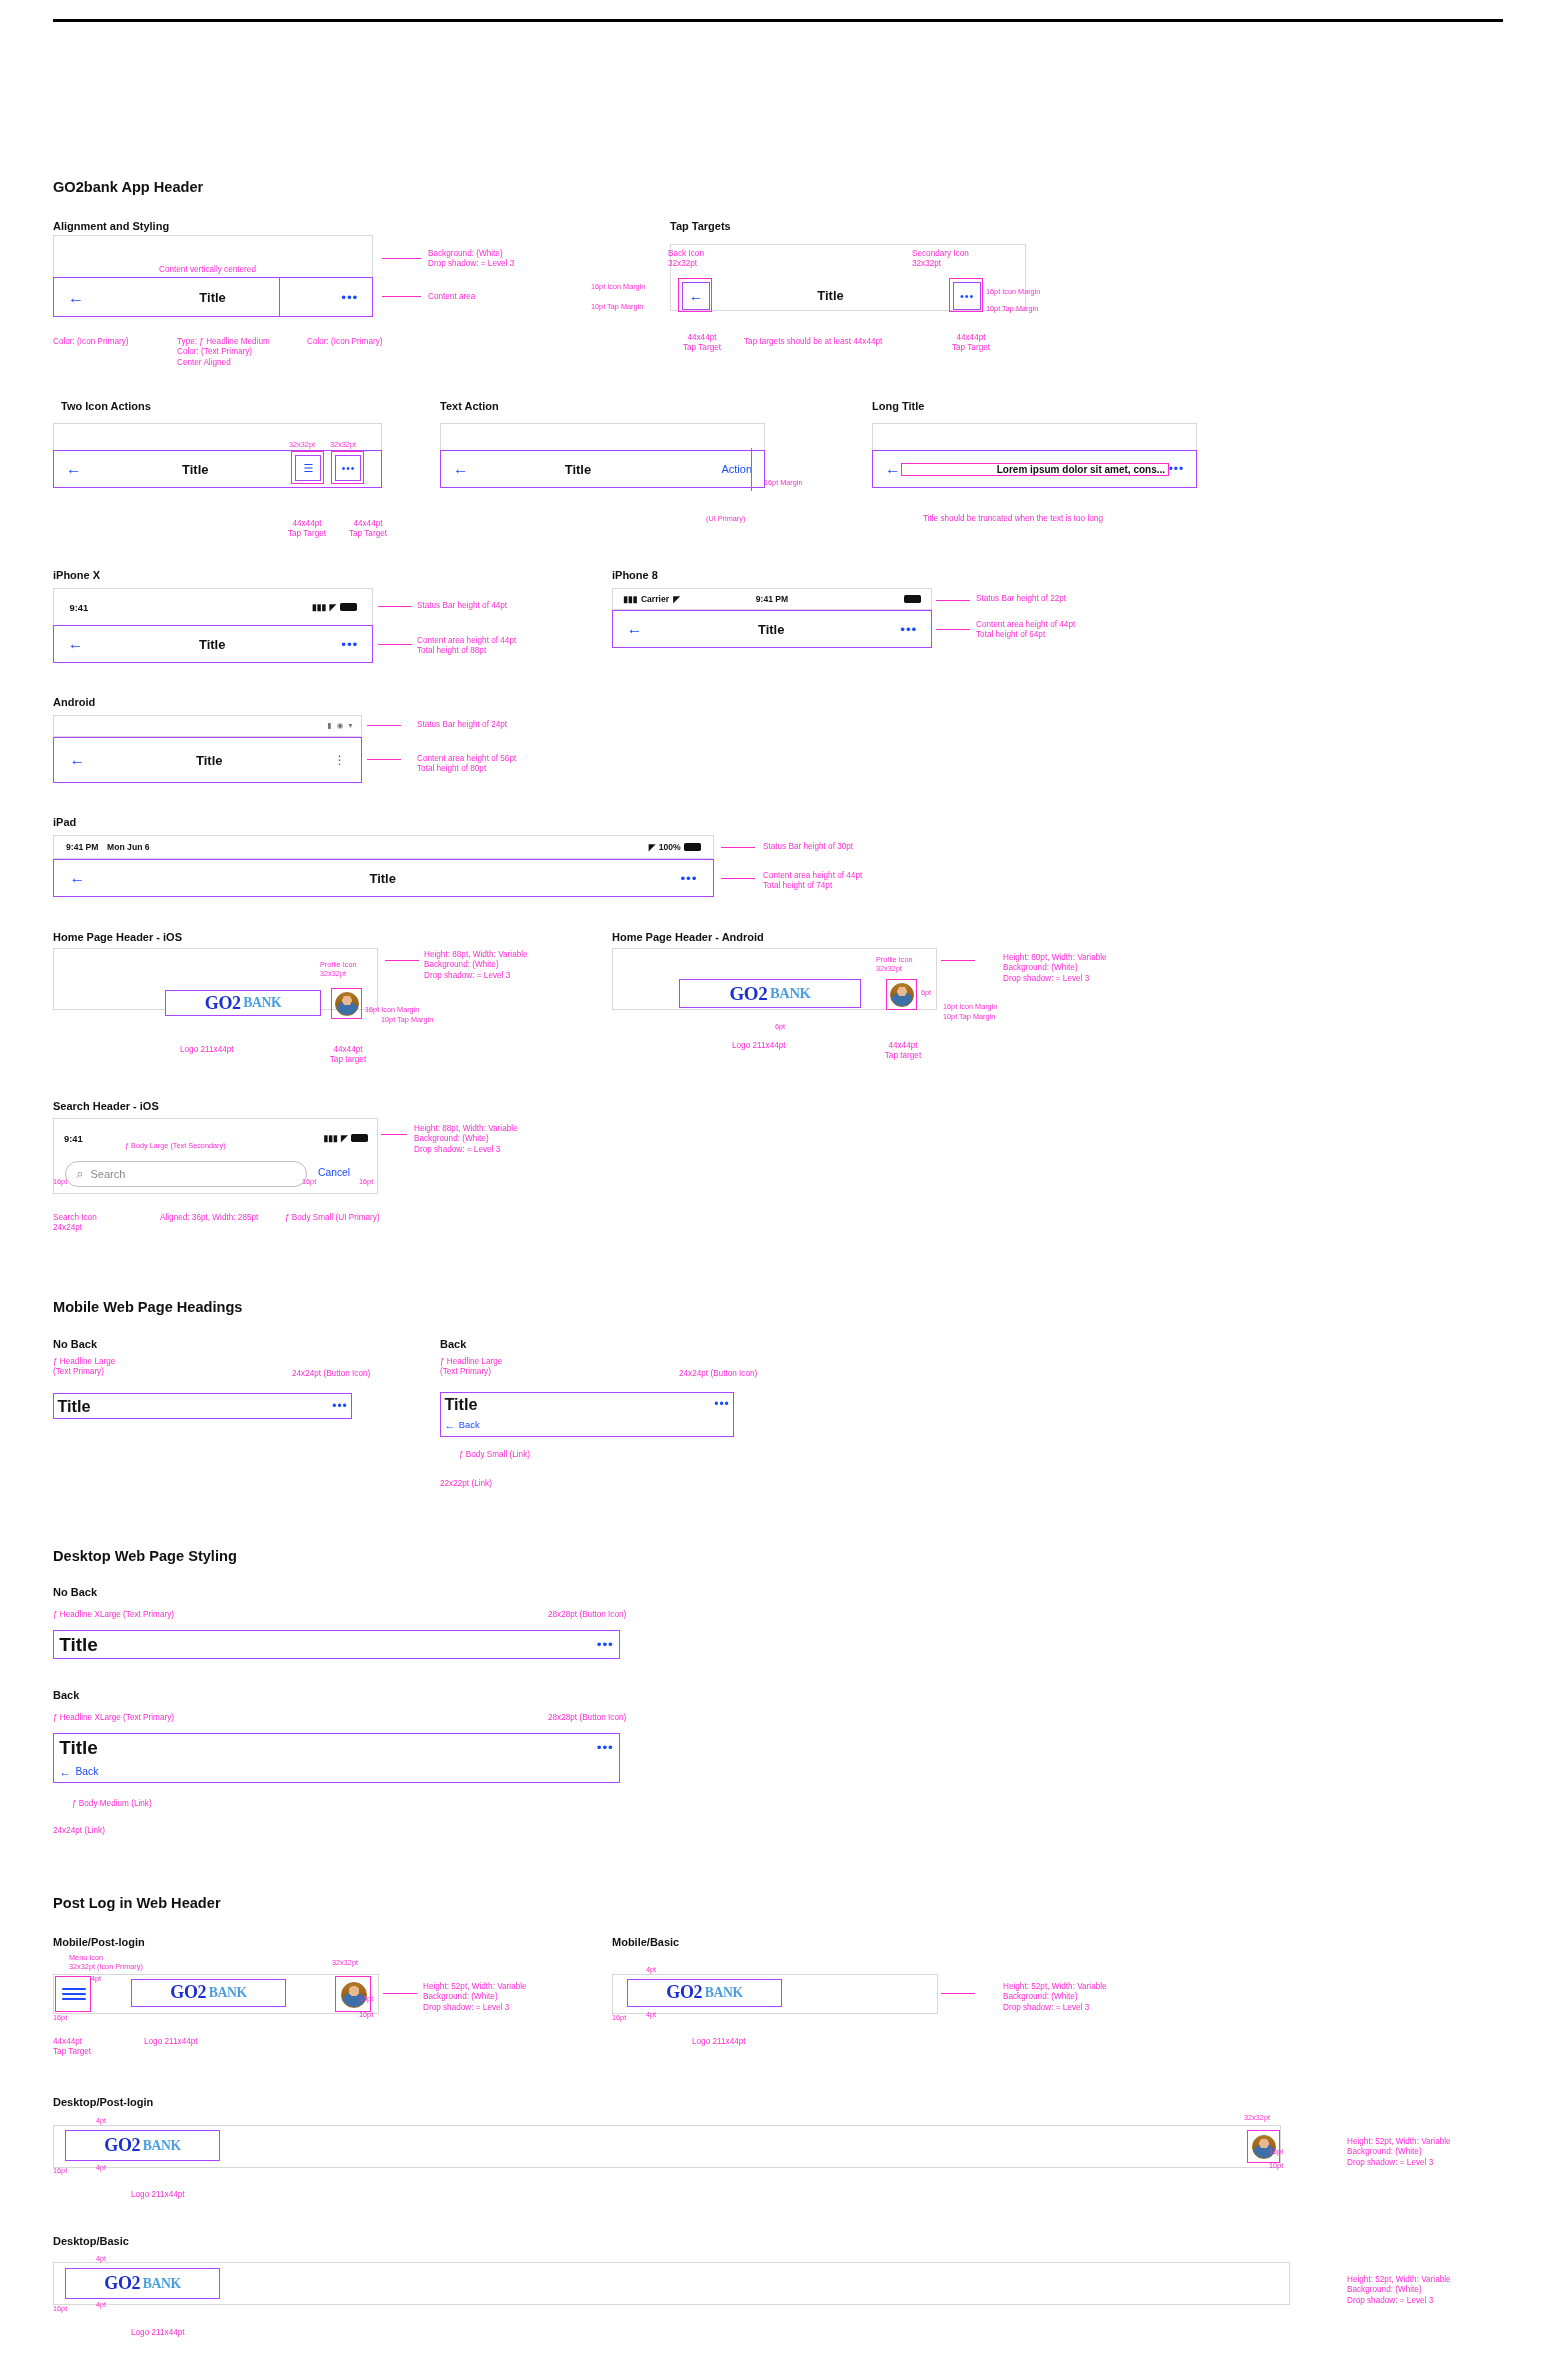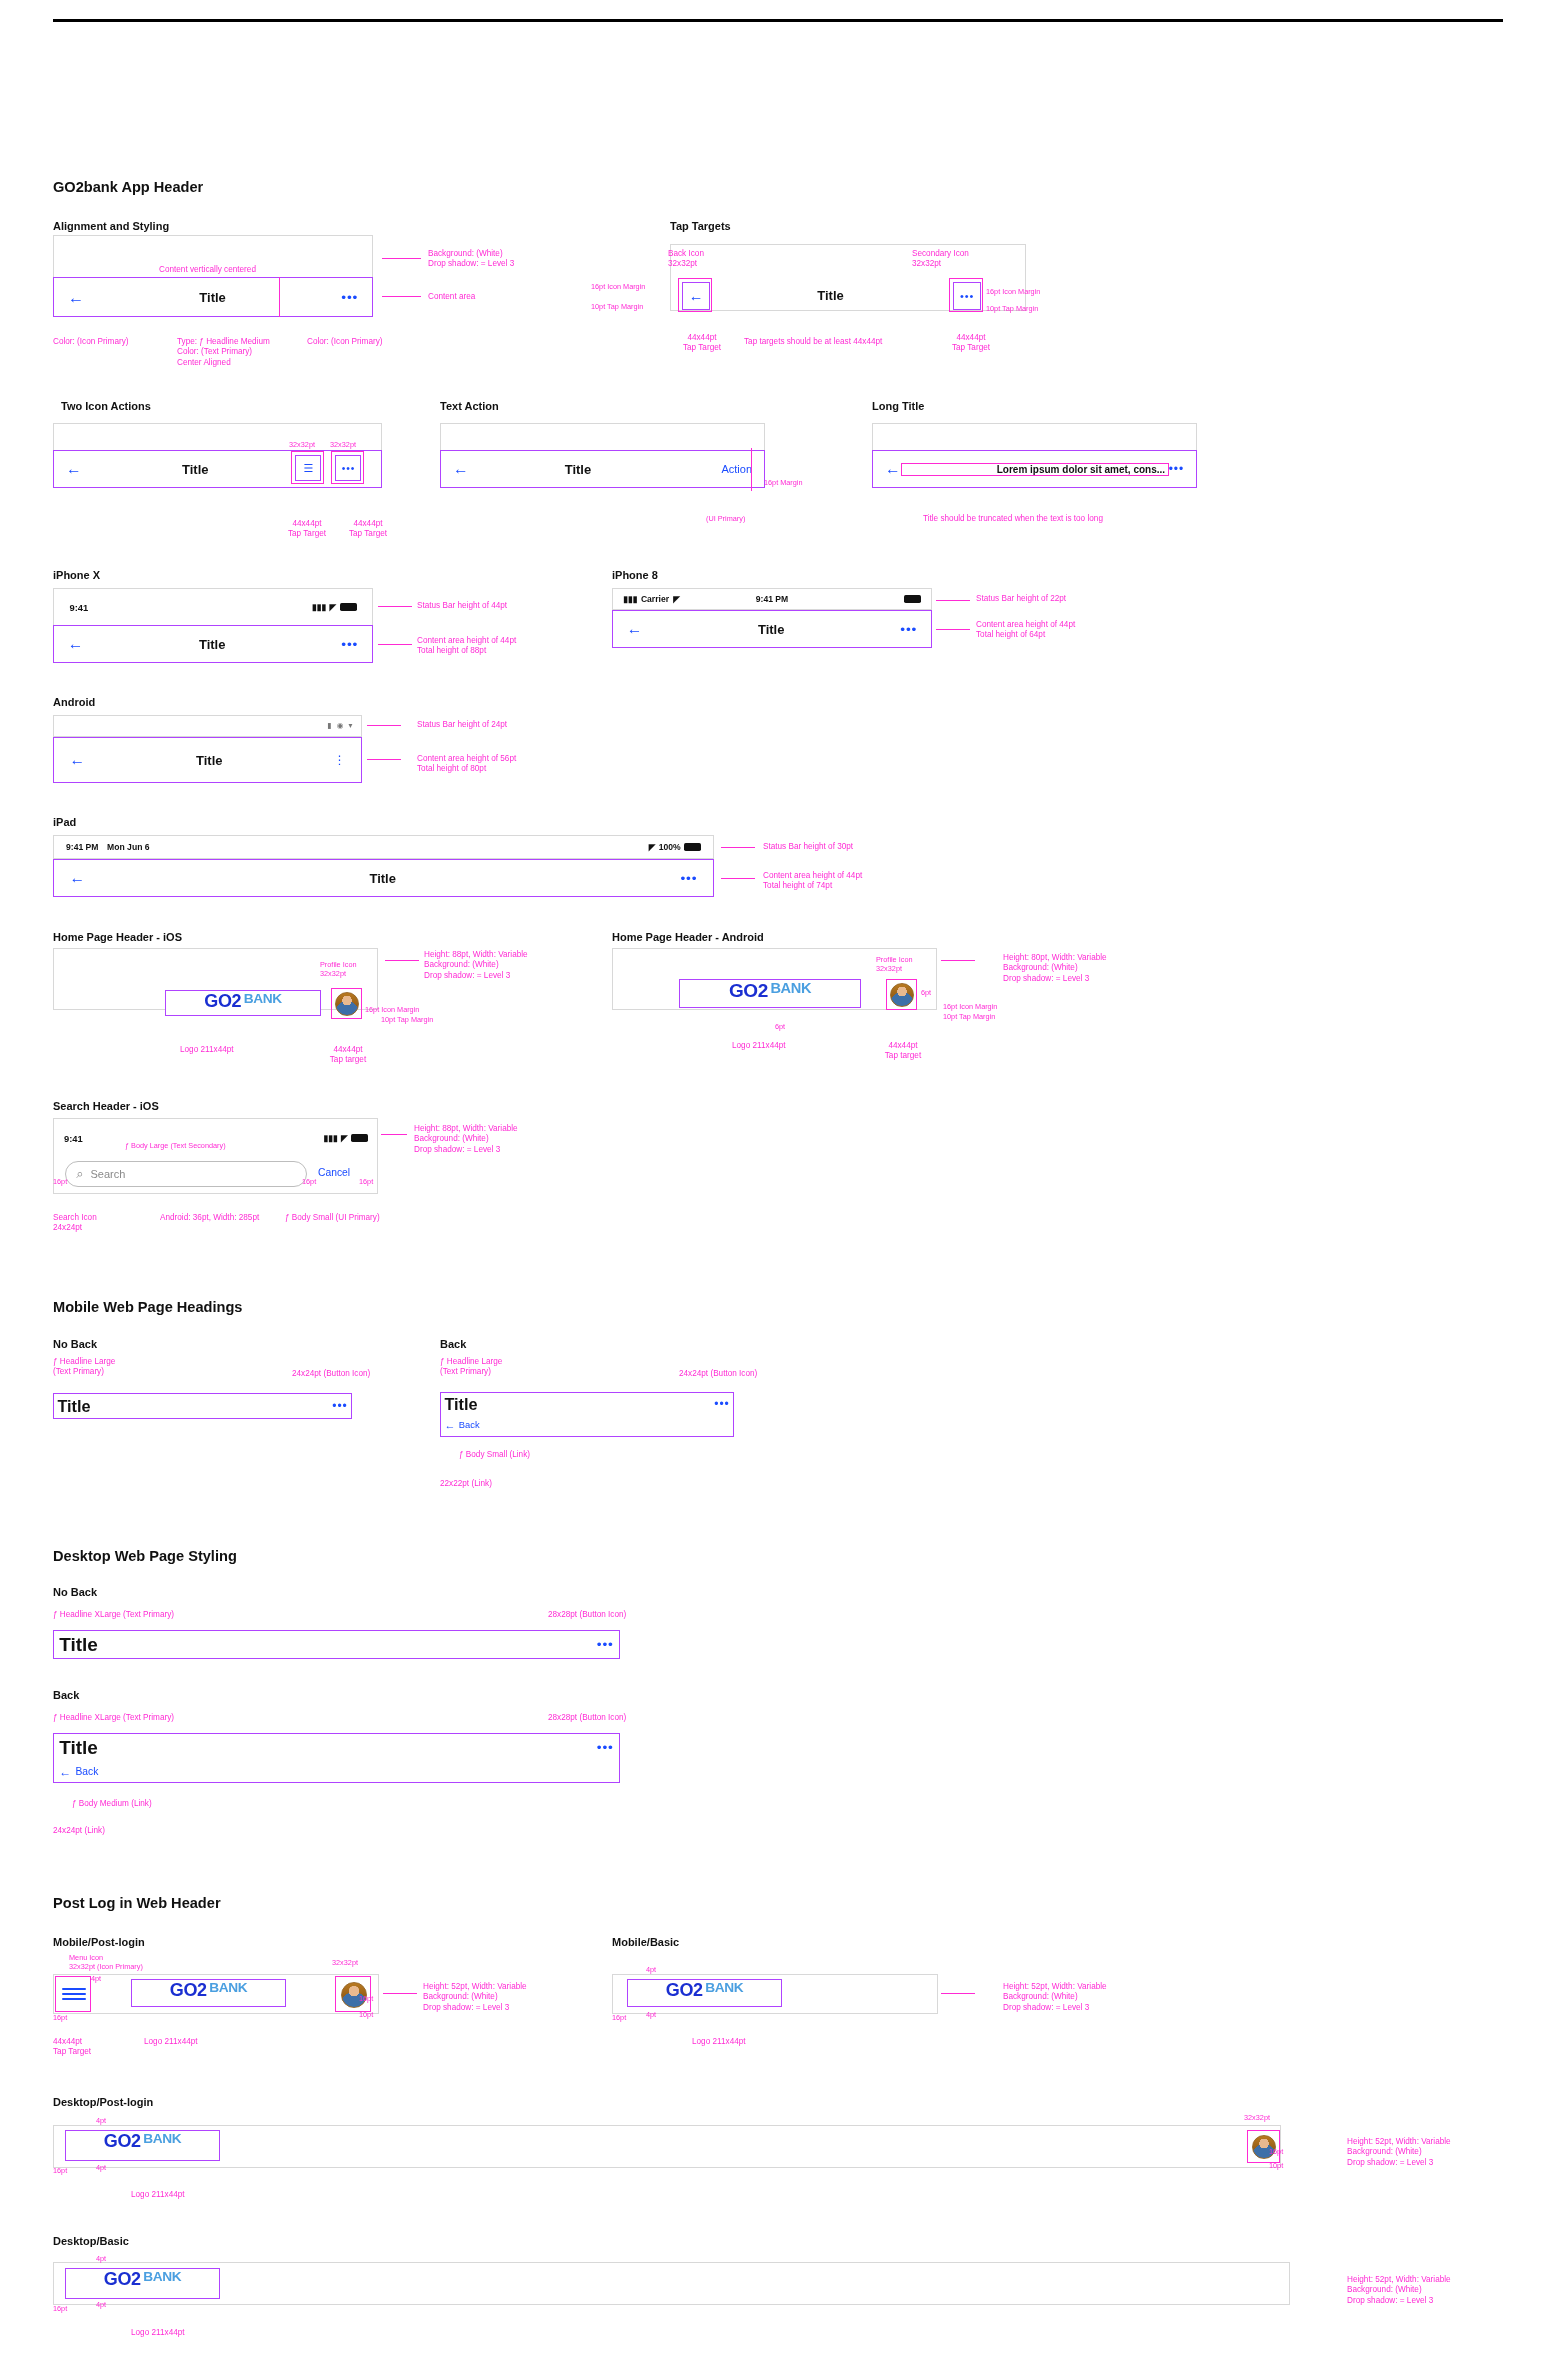--- a/index.html
+++ b/index.html
@@ -51,22 +51,22 @@
   
   .statusbar { display:flex; align-items:center; font-size:9.4px; font-weight:bold; }
   .statusbar .sb-right { margin-left:auto; display:flex; align-items:center; gap:3.4px; }
   .batt {
     display:inline-block; width:17px; height:7.7px; background:#111; border-radius:1.7px;
   }
   .wifi, .cell { font-size:8.6px; }
 
   
   .logo {
-    border:1.3px solid #b043ff; display:inline-flex; align-items:flex-start; justify-content:center;
-    font-weight:bold; letter-spacing:-0.4px; color:#1a2fd1; background:#fff;
+    border:1.3px solid #b043ff; display:inline-flex; align-items:center; justify-content:center;
+    font-weight:bold; letter-spacing:-0.4px; color:#1a2fd1; background:#fff;font-family:Liberation Serif, serif;
   }
   .logo .bank { color:#4a9fe0; font-weight:bold; margin-left:2.6px; }
 
   .avatar {
     border-radius:50%;
     background:
       radial-gradient(circle at 50% 34%, #e8b98f 0 26%, rgba(232,185,143,0) 27%),
       radial-gradient(circle at 50% 92%, #3d6fa8 0 52%, rgba(61,111,168,0) 53%),
       linear-gradient(#b9791f,#7a4a12);
     border:0.9px solid #9a6a2a;
@@ -333,21 +333,21 @@
     <span style="font-size:13px;">⌕</span>
     <span>Search</span>
   </div>
   <div class="abs" style="left:318px; top:1148px; color:#1a4bff; font-size:10.3px;">Cancel</div>
   <div class="abs ann small" style="left:125px; top:1122px;">ƒ Body Large (Text Secondary)</div>
   <div class="abs ann small" style="left:53px; top:1158px;">16pt</div>
   <div class="abs ann small" style="left:302px; top:1158px;">16pt</div>
   <div class="abs ann small" style="left:359px; top:1158px;">16pt</div>
   <div class="abs ann" style="left:53px; top:1194px; white-space:pre-line;">Search Icon
 24x24pt</div>
-  <div class="abs ann" style="left:160px; top:1194px;">Android: 36pt, Width: 285pt</div>
+  <div class="abs ann" style="left:160px; top:1194px;">Aligned: 36pt, Width: 285pt</div>
   <div class="abs ann" style="left:285px; top:1194px;">ƒ Body Small (UI Primary)</div>
   <div class="abs leader" style="left:381px; top:1115px; width:26px;"></div>
   <div class="abs ann" style="left:414px; top:1105px; white-space:pre-line;">Height: 88pt, Width: Variable
 Background: (White)
 Drop shadow: = Level 3</div>
 
   <div class="abs sec-title" style="left:53px; top:1280px;">Mobile Web Page Headings</div>
 
   <div class="abs sub-title" style="left:53px; top:1319px;">No Back</div>
   <div class="abs ann" style="left:53px; top:1338px; white-space:pre-line;">ƒ Headline Large

